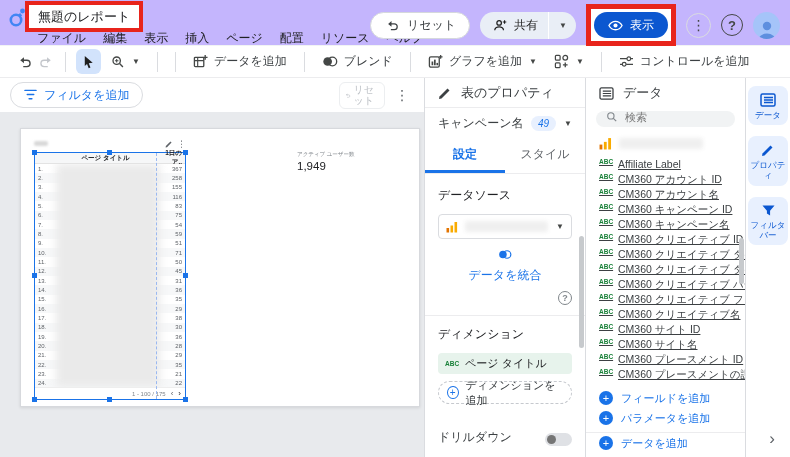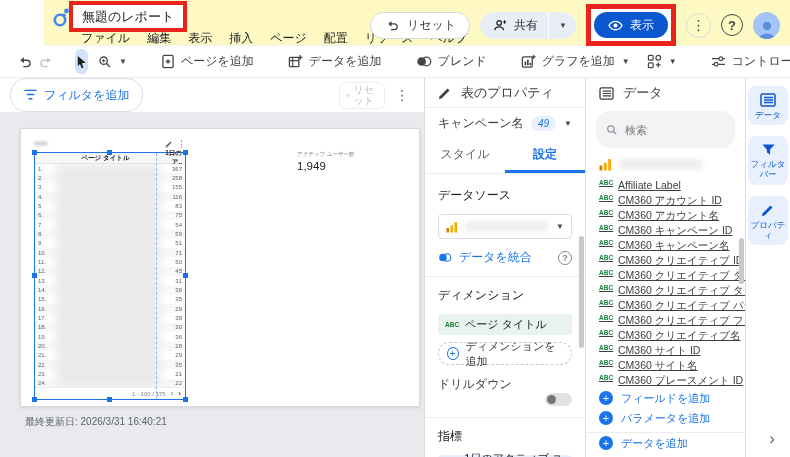--- a/index.html
+++ b/index.html
@@ -1,20 +1,20 @@
 <!DOCTYPE html>
 <html><head>
 <meta charset="utf-8">
 <style>
   * { box-sizing: border-box; margin: 0; padding: 0; }
   body { font-family: "Liberation Sans", sans-serif; background:#fff; }
   .app { position:relative; width:790px; height:457px; overflow:hidden; background:#fff; color:#202124; }
 
   
-  .topbar { position:relative; height:46px; background:#fef9c3; border-bottom:1px solid #f1f3f4;margin-left:44px; }
+  .topbar { position:relative; height:46px; background:#c4b5fd; border-bottom:1px solid #f1f3f4; }
   .logo { position:absolute; left:8px; top:7px; }
   .redbox-title { position:absolute; left:25px; top:1px; z-index:6; border:4px solid #e8241c; background:#fff; padding:2px 9px; }
   .report-title { font-size:13px; color:#202124; }
   .menubar { position:absolute; left:37px; top:30px; display:flex; gap:17px; font-size:12px; color:#202124; }
   .menu-item { cursor:default; }
   .topbar-right { position:absolute; right:10px; top:4px; display:flex; align-items:center; gap:10px; }
   .pill-outline { display:flex; align-items:center; gap:6px; border:1px solid #d5d8dc; border-radius:16px; padding:0 13px; height:27px; font-size:12px; color:#3c4043; background:#fff; }
   .share-btn { display:flex; height:27px; border-radius:16px; overflow:hidden; background:#e9eef6; color:#1f1f1f; font-size:12px; }
   .share-main { display:flex; align-items:center; gap:7px; padding:0 10px 0 13px; }
   .share-caret { display:flex; align-items:center; padding:0 9px; border-left:1px solid #fff; color:#1f1f1f; }
@@ -33,21 +33,21 @@
   .tb-btn { display:flex; align-items:center; gap:6px; padding:0 7px; height:26px; border-radius:4px; white-space:nowrap; }
   .caret { font-size:8px; color:#444746; margin-left:1px; }
   .vdots { font-size:14px; color:#444746; padding:0 5px; }
 
   
   .main { display:flex; height:379px; }
 
   
   .canvas-col { width:424px; display:flex; flex-direction:column; }
   .filterbar { height:34px; background:#fff; display:flex; align-items:center; padding:0 10px; }
-  .addfilter { display:flex; align-items:center; gap:7px; border:1px solid #dadce0; border-radius:16px; height:26px; padding:16px 13px; color:#1a73e8; font-size:12px; background:#fff; }
+  .addfilter { display:flex; align-items:center; gap:7px; border:1px solid #dadce0; border-radius:16px; height:26px; padding:8px 13px; color:#1a73e8; font-size:12px; background:#fff; }
   .filter-right { margin-left:auto; display:flex; align-items:center; gap:5px; }
   .reset-mini { border:1px solid #eceef0; border-radius:6px; color:#bdc1c6; font-size:10px; width:46px; height:27px; display:flex; align-items:center; gap:3px; padding:0 5px; line-height:1.1; }
   .canvas { flex:1; background:#e8eaed; position:relative; }
   .page { position:absolute; left:20px; top:16px; width:400px; height:279px; background:#fff; border:1px solid #d7d9dd; box-shadow:0 1px 3px rgba(0,0,0,.1); }
   .last-updated { position:absolute; left:25px; top:303px; font-size:10px; color:#5f6368; }
 
   
   .mini-toolbar { position:absolute; left:13px; top:8px; width:152px; height:13px; display:flex; align-items:center; }
   .mini-blob { width:14px; height:5px; background:#d9d9d9; border-radius:2px; filter:blur(1px); }
   .mini-icons { margin-left:auto; display:flex; align-items:center; gap:4px; color:#5f6368; }
@@ -79,39 +79,39 @@
   .chart-type { height:30px; display:flex; align-items:center; gap:6px; padding:0 13px; font-size:12px; color:#3c4043; }
   .ct-right { margin-left:auto; display:flex; align-items:center; gap:7px;font-style:italic; }
   .badge { background:#e8f0fe; color:#1a73e8; border-radius:10px; font-size:10px; padding:2px 7px; }
   .tabs { display:flex; border-bottom:1px solid #ececee; }
   .tab { flex:1; text-align:center; padding:8px 0 7px; font-size:12px; color:#5f6368; }
   .tab.active { color:#1a73e8; border-bottom:3px solid #1a73e8; font-weight:bold; }
   .p-content { padding:11px 13px 0; font-size:12px; color:#3c4043; }
   .p-sec-title { color:#202124; margin:2px 0 10px; }
   .source-select { border:1px solid #dadce0; border-radius:4px; height:25px; display:flex; align-items:center; gap:7px; padding:0 7px; margin-bottom:10px; }
   .redact { background:#efefef; border-radius:2px; filter:blur(2px); }
-  .blend-row { display:flex; align-items:center; gap:7px; color:#1a73e8; margin-bottom:6px; }
+  .blend-row { display:flex; align-items:center; gap:7px; color:#1a73e8; margin-bottom:6px;flex-direction:column; }
   .q-circle { margin-left:auto; width:14px; height:14px; border:1.3px solid #80868b; border-radius:50%; color:#80868b; font-size:9px; display:flex; align-items:center; justify-content:center; font-weight:bold; }
   .p-divider { height:1px; background:#ececee; margin:10px -13px; }
   .chip { height:21px; border-radius:4px; display:flex; align-items:center; gap:6px; padding:0 7px; font-size:11px; color:#202124; margin-bottom:7px; }
   .chip-dim { background:#e7f3ec; }
   .chip-met { background:#e4eefc; }
   .chip-type-g { color:#188038; font-size:6.5px; font-weight:bold; }
   .chip-type-b { color:#1967d2; font-size:6.5px; font-weight:bold; }
   .add-pill { height:23px; border:1px dashed #c6c9ce; border-radius:13px; display:flex; align-items:center; gap:7px; padding:0 8px; font-size:11px; color:#3c4043; margin-bottom:9px; }
   .plus-ring { width:13px; height:13px; border:1.4px solid #1a73e8; border-radius:50%; color:#1a73e8; font-size:10px; display:flex; align-items:center; justify-content:center; line-height:1; }
-  .toggle-row { display:flex; align-items:flex-start; margin:11px 0;flex-direction:column; }
+  .toggle-row { display:flex; align-items:flex-end; margin:25px 0; }
   .toggle { margin-left:auto; width:27px; height:13px; background:#dfe1e5; border-radius:8px; position:relative; }
   .toggle::after { content:""; position:absolute; left:2px; top:2px; width:9px; height:9px; background:#757575; border-radius:50%; }
   .p-scrollthumb { position:absolute; right:1px; top:158px; width:5px; height:112px; background:#c7cacd; border-radius:3px; }
 
   
   .dpanel { width:160px; background:#fff; position:relative; display:flex; flex-direction:column; border-right:1px solid #dadce0; }
   .d-header { height:30px; flex:none; display:flex; align-items:center; gap:9px; padding:0 13px; font-size:13px; color:#3c4043; }
-  .d-search { margin:3px 10px 6px; height:37px; flex:none; background:#f1f3f4; border-radius:14px; display:flex; align-items:flex-end; gap:7px; padding:12px 10px; color:#80868b; }
+  .d-search { margin:3px 10px 6px; height:16px; flex:none; background:#f1f3f4; border-radius:14px; display:flex; align-items:flex-start; gap:7px; padding:0 10px; color:#80868b; }
   .d-search input { border:none; outline:none; background:transparent; font-size:11px; width:100px; color:#3c4043; font-family:"Liberation Sans", sans-serif; }
   .d-source { display:flex; align-items:center; gap:7px; padding:4px 13px 8px; flex:none; }
   .d-fields { flex:1; overflow:hidden; }
   .d-field { display:flex; align-items:flex-start; gap:4px; height:15px; padding:0 13px; font-size:10.5px; color:#3c4043; white-space:nowrap; overflow:hidden;text-decoration:underline; }
   .abc { color:#188038; font-size:6.5px; font-weight:bold; width:15px; flex:none; }
   .d-link { display:flex; align-items:center; gap:8px; height:20px; padding:0 13px; color:#1a73e8; font-size:11px; flex:none; }
   .plusc { width:14px; height:14px; border-radius:50%; background:#1a73e8; color:#fff; font-size:11px; display:flex; align-items:center; justify-content:center; line-height:1; flex:none; }
   .d-divider { height:1px; background:#ececee; margin:4px 0; flex:none; }
   .d-bottom { padding-bottom:8px; flex:none; }
   .d-scrollthumb { position:absolute; right:1px; top:160px; width:5px; height:46px; background:#c7cacd; border-radius:3px; }
@@ -222,27 +222,20 @@
     </span>
     <span class="tb-btn">
       <svg width="14" height="14" viewBox="0 0 16 16">
           <circle cx="6.5" cy="6.5" r="4.2" fill="none" stroke="#444746" stroke-width="1.5"></circle>
           <path d="M9.8 9.8 L13.6 13.6" stroke="#444746" stroke-width="1.6"></path>
           <path d="M4.5 6.5 h4 M6.5 4.5 v4" stroke="#444746" stroke-width="1.2"></path>
         </svg>
       <span class="caret">▼</span>
     </span>
     <span class="tb-divider"></span>
-    <span class="tb-btn">
-      <svg width="14" height="15" viewBox="0 0 15 16">
-          <rect x="2" y="1.5" width="11" height="13" rx="1.5" fill="none" stroke="#444746" stroke-width="1.4"></rect>
-          <path d="M7.5 5.5 v5 M5 8 h5" stroke="#444746" stroke-width="1.4"></path>
-        </svg>
-      <span>ページを追加</span>
-    </span>
     <span class="tb-divider"></span>
     <span class="tb-btn">
       <svg width="15" height="15" viewBox="0 0 16 16">
           <rect x="1.5" y="3.5" width="10" height="10" rx="1" fill="none" stroke="#444746" stroke-width="1.4"></rect>
           <path d="M1.5 7 h10 M5 3.5 v10" stroke="#444746" stroke-width="1.2"></path>
           <path d="M13 1 v5 M10.5 3.5 h5" stroke="#444746" stroke-width="1.4"></path>
         </svg>
       <span>データを追加</span>
     </span>
     <span class="tb-divider"></span>
@@ -493,41 +486,40 @@
               <span class="pg-chev" style="color:#202124">›</span>
             </div>
           </div>
 
           <div class="scorecard sc2">
             <div class="sc-label">アクティブ ユーザー数</div>
             <div class="sc-value">1,949</div>
           </div>
         </div>
 
-        <div class="last-updated">最終更新日: 2026/3/31 16:40:21</div>
       </div>
     </div>
 
     <div class="props">
       <div class="p-header">
         <svg width="14" height="14" viewBox="0 0 14 14">
             <path d="M1.5 10.5 L9.5 2.5 L11.5 4.5 L3.5 12.5 L1 13 Z" fill="#3c4043"></path>
           </svg>
         <span>表のプロパティ</span>
       </div>
       <div class="chart-type">
         <span>キャンペーン名</span>
         <span class="ct-right">
           <span class="badge">49</span>
           <span class="caret">▼</span>
         </span>
       </div>
       <div class="tabs">
+        <div class="tab active">設定</div>
         <div class="tab">スタイル</div>
-        <div class="tab active">設定</div>
       </div>
       <div class="p-content">
         <div class="p-sec-title">データソース</div>
         <div class="source-select">
           <svg width="12" height="12" viewBox="0 0 12 12">
               <rect x="0.5" y="7" width="2.6" height="4.5" fill="#e37400"></rect>
               <rect x="4.5" y="4.5" width="2.6" height="7" fill="#f9ab00"></rect>
               <rect x="8.5" y="1" width="2.6" height="10.5" fill="#f9ab00"></rect>
             </svg>
           <span class="redact" style="flex:1;height:11px"></span>
@@ -684,28 +676,28 @@
 
     <div class="rail">
       <div class="rail-btn">
         <svg width="16" height="14" viewBox="0 0 16 14">
             <rect x="1" y="1" width="14" height="12" rx="1.5" fill="none" stroke="#0b57d0" stroke-width="1.5"></rect>
             <path d="M4 4.5 h9 M4 7 h9 M4 9.5 h9" stroke="#0b57d0" stroke-width="1.3"></path>
           </svg>
         <span>データ</span>
       </div>
       <div class="rail-btn">
+        <svg width="14" height="14" viewBox="0 0 14 14">
+            <path d="M1.5 10.5 L9.5 2.5 L11.5 4.5 L3.5 12.5 L1 13 Z" fill="#0b57d0"></path>
+          </svg>
+        <span>プロパティ</span>
+      </div>
+      <div class="rail-btn">
         <svg width="15" height="13" viewBox="0 0 16 14">
             <path d="M1.5 1.5 h13 L9.7 7.2 v5.3 L6.3 10.3 V7.2 Z" fill="#0b57d0"></path>
           </svg>
         <span>フィルタバー</span>
       </div>
-      <div class="rail-btn">
-        <svg width="14" height="14" viewBox="0 0 14 14">
-            <path d="M1.5 10.5 L9.5 2.5 L11.5 4.5 L3.5 12.5 L1 13 Z" fill="#0b57d0"></path>
-          </svg>
-        <span>プロパティ</span>
-      </div>
       <span class="rail-expand">›</span>
     </div>
 
   </div>
 </div>
 
 </body></html>

